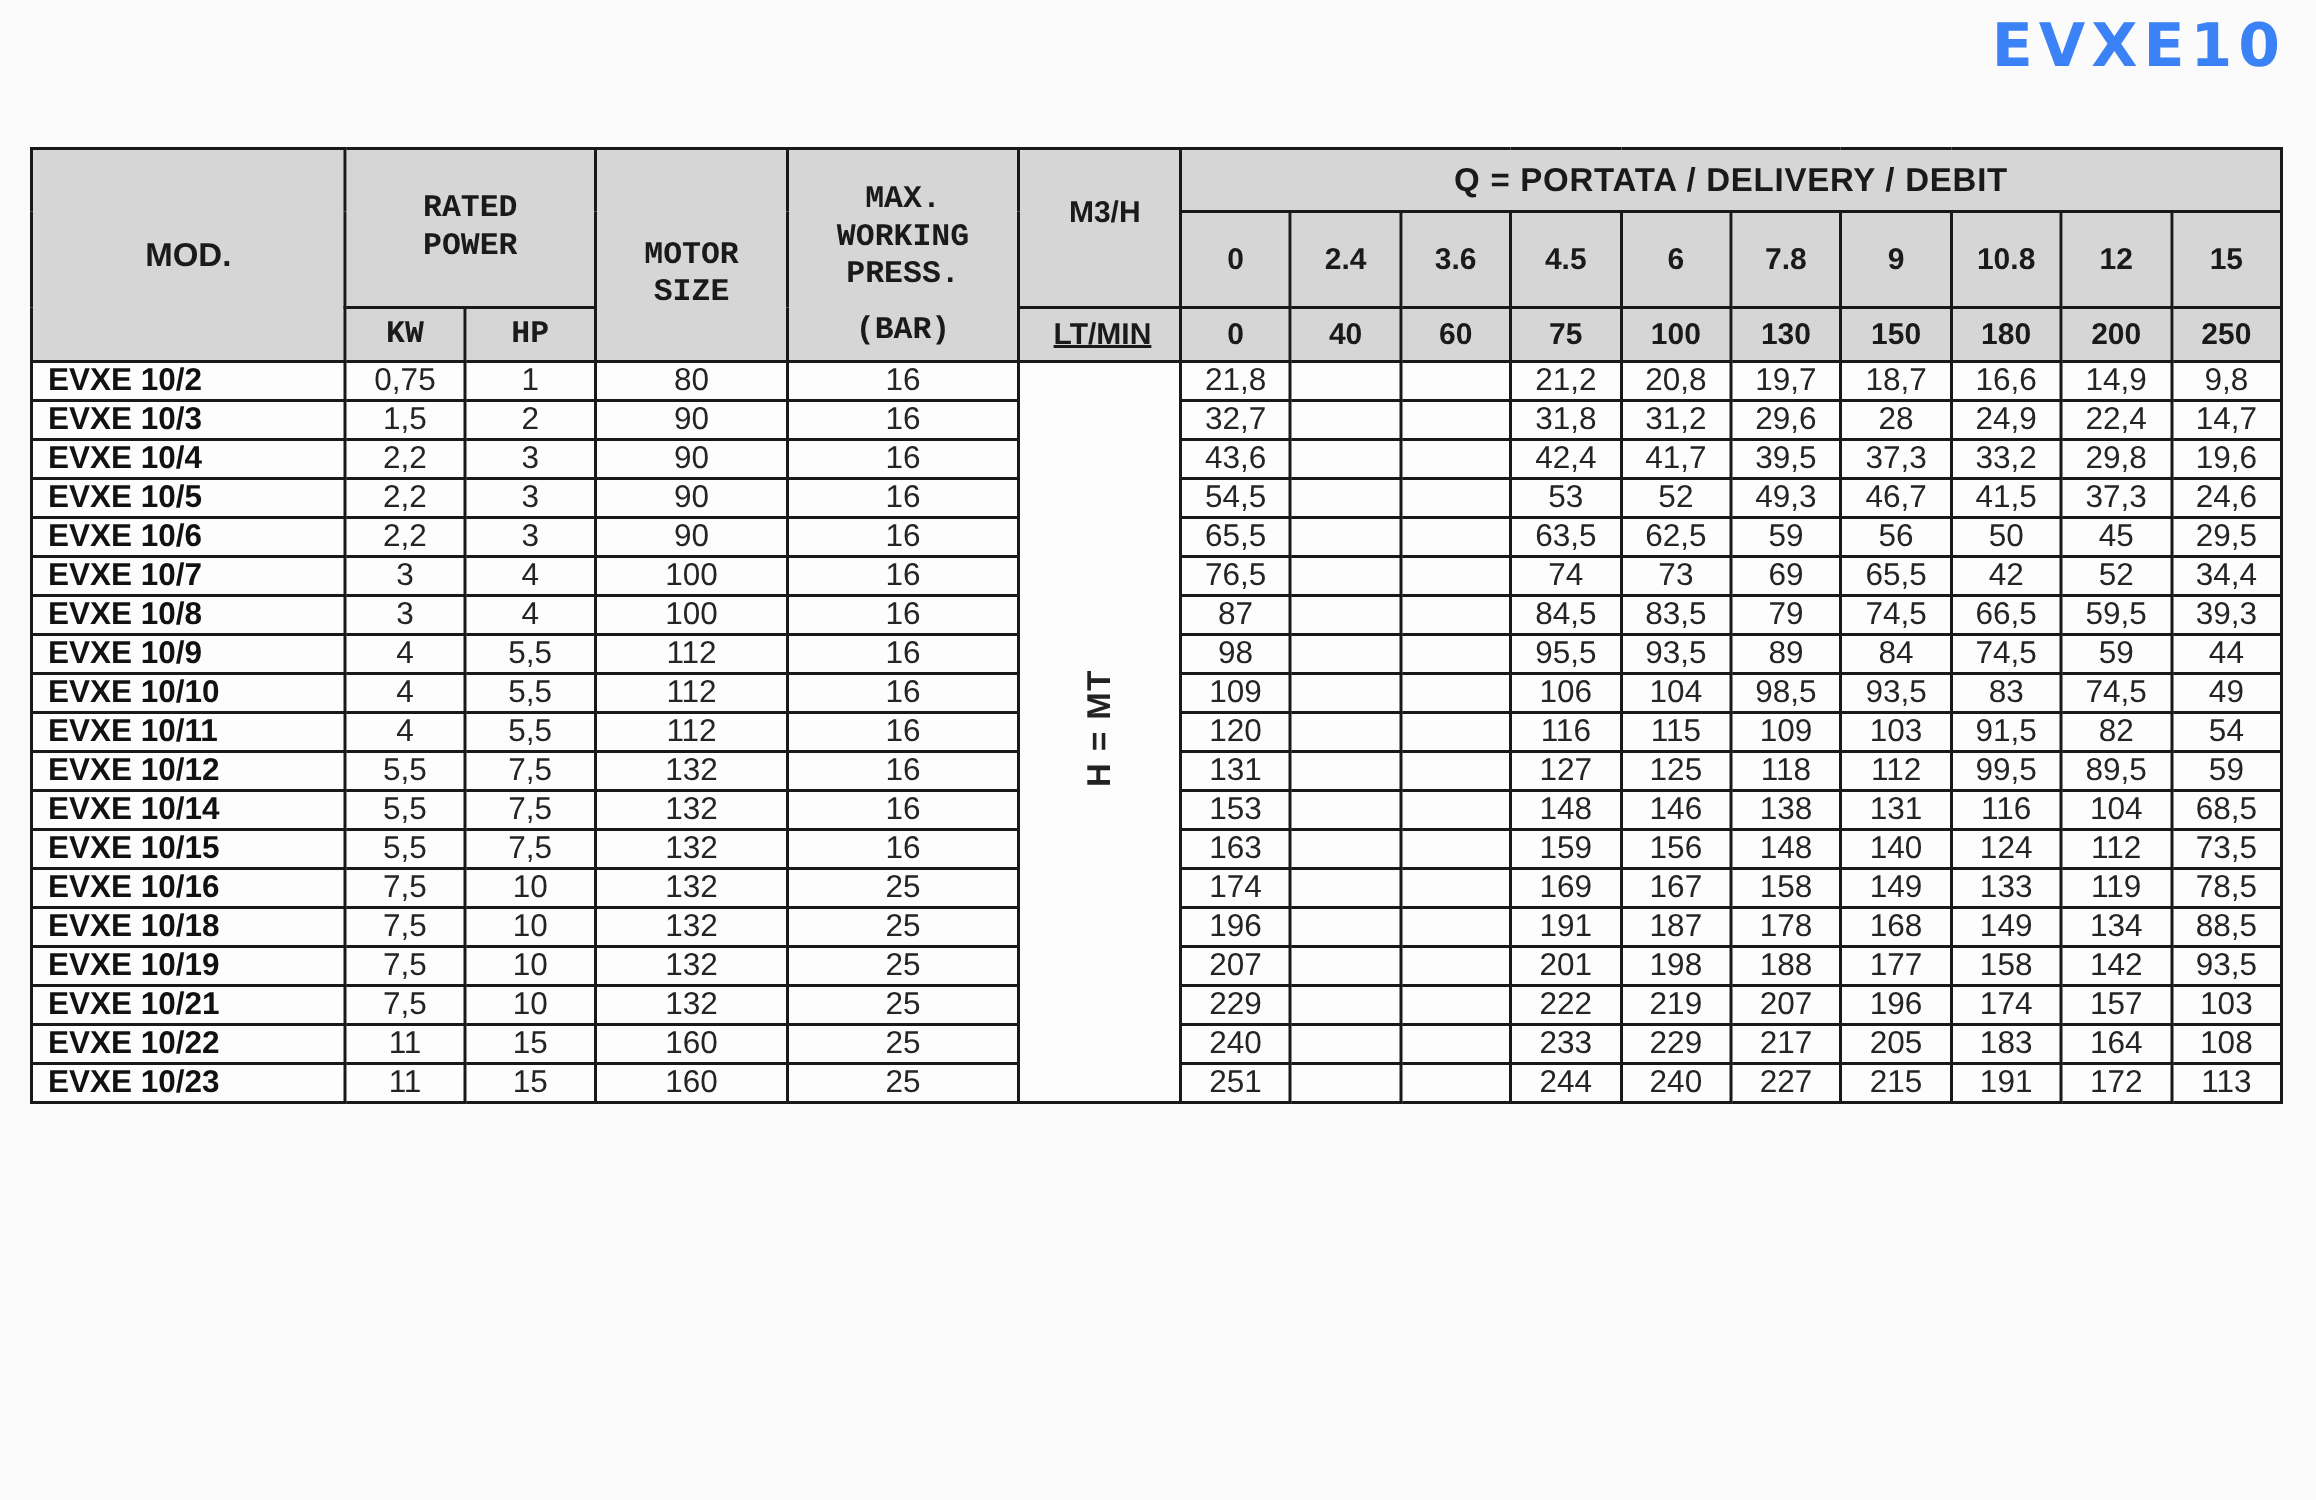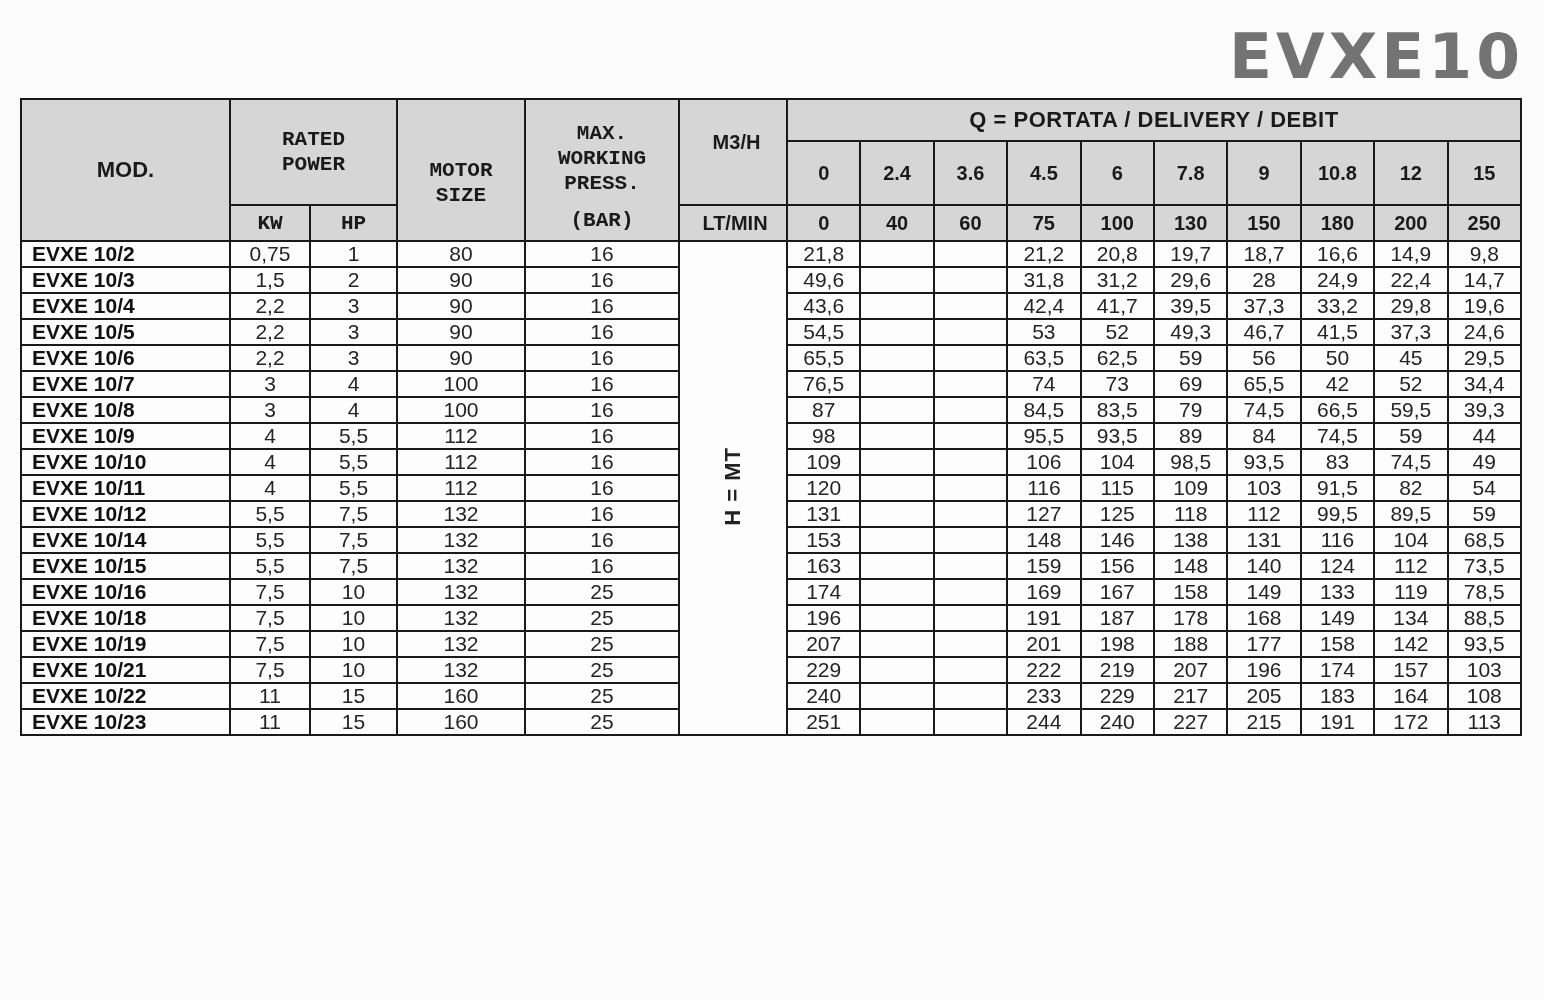--- a/index.html
+++ b/index.html
@@ -3,24 +3,24 @@
 <meta charset="utf-8">
 <style>
   html,body{margin:0;padding:0;}
   body{
     width:1544px;height:1000px;position:relative;
     background:#fbfbfb;
     font-family:"Liberation Sans", sans-serif;
     color:#1a1a1a;
   }
   .page-title{
-    position:absolute;top:20px;right:20px;
+    position:absolute;top:8px;right:20px;
     font-family:"DejaVu Sans", sans-serif;
-    font-weight:900;font-size:63px;letter-spacing:4px;
-    color:#737373;
+    font-weight:900;font-size:40px;letter-spacing:4px;
+    color:#3b82f6;
   }
   table.spec{
     position:absolute;left:20px;top:98px;width:1502px;
     border-collapse:collapse;table-layout:fixed;
     background:#fdfdfd;
   }
   .spec th,.spec td{
     border:2px solid #191919;
     padding:0;
     overflow:hidden;
@@ -43,21 +43,21 @@
   .narrow-110{width:104px;margin:0 auto;white-space:normal;}
   th.mod-h{vertical-align:middle;font-size:22px;}
   th.rated-h{vertical-align:middle;}
   th.motor-h{vertical-align:top;padding-top:26px;}
   th.press-h{vertical-align:top;padding-top:14px;}
   .press-bar{margin-top:12px;font-size:21px;}
   th.unit-cell{
     text-align:left;vertical-align:bottom;
     padding-left:7px;padding-bottom:20px;font-size:20px;margin-left:12px;
   }
-  th.unit-cell-s{text-align:left;padding-left:4px;font-size:20px;}
+  th.unit-cell-s{text-align:left;padding-left:4px;font-size:20px;text-decoration:underline;}
   th.flow-val{font-size:20px;}
   td.num{text-align:center;font-size:21px;color:#242424;}
   td.mod-cell{
     text-align:left;padding-left:10px;
     font-weight:bold;font-size:21px;color:#111;
   }
   td.hmt-cell{background:#fdfdfd;text-align:center;vertical-align:middle;}
   .vtext{
     display:inline-block;
     writing-mode:vertical-rl;
@@ -151,21 +151,21 @@
         <td class="num">16,6</td>
         <td class="num">14,9</td>
         <td class="num">9,8</td>
       </tr>
       <tr>
         <td class="mod-cell">EVXE 10/3</td>
         <td class="num">1,5</td>
         <td class="num">2</td>
         <td class="num">90</td>
         <td class="num">16</td>
-        <td class="num">49,6</td>
+        <td class="num">32,7</td>
         <td class="num"></td>
         <td class="num"></td>
         <td class="num">31,8</td>
         <td class="num">31,2</td>
         <td class="num">29,6</td>
         <td class="num">28</td>
         <td class="num">24,9</td>
         <td class="num">22,4</td>
         <td class="num">14,7</td>
       </tr>

